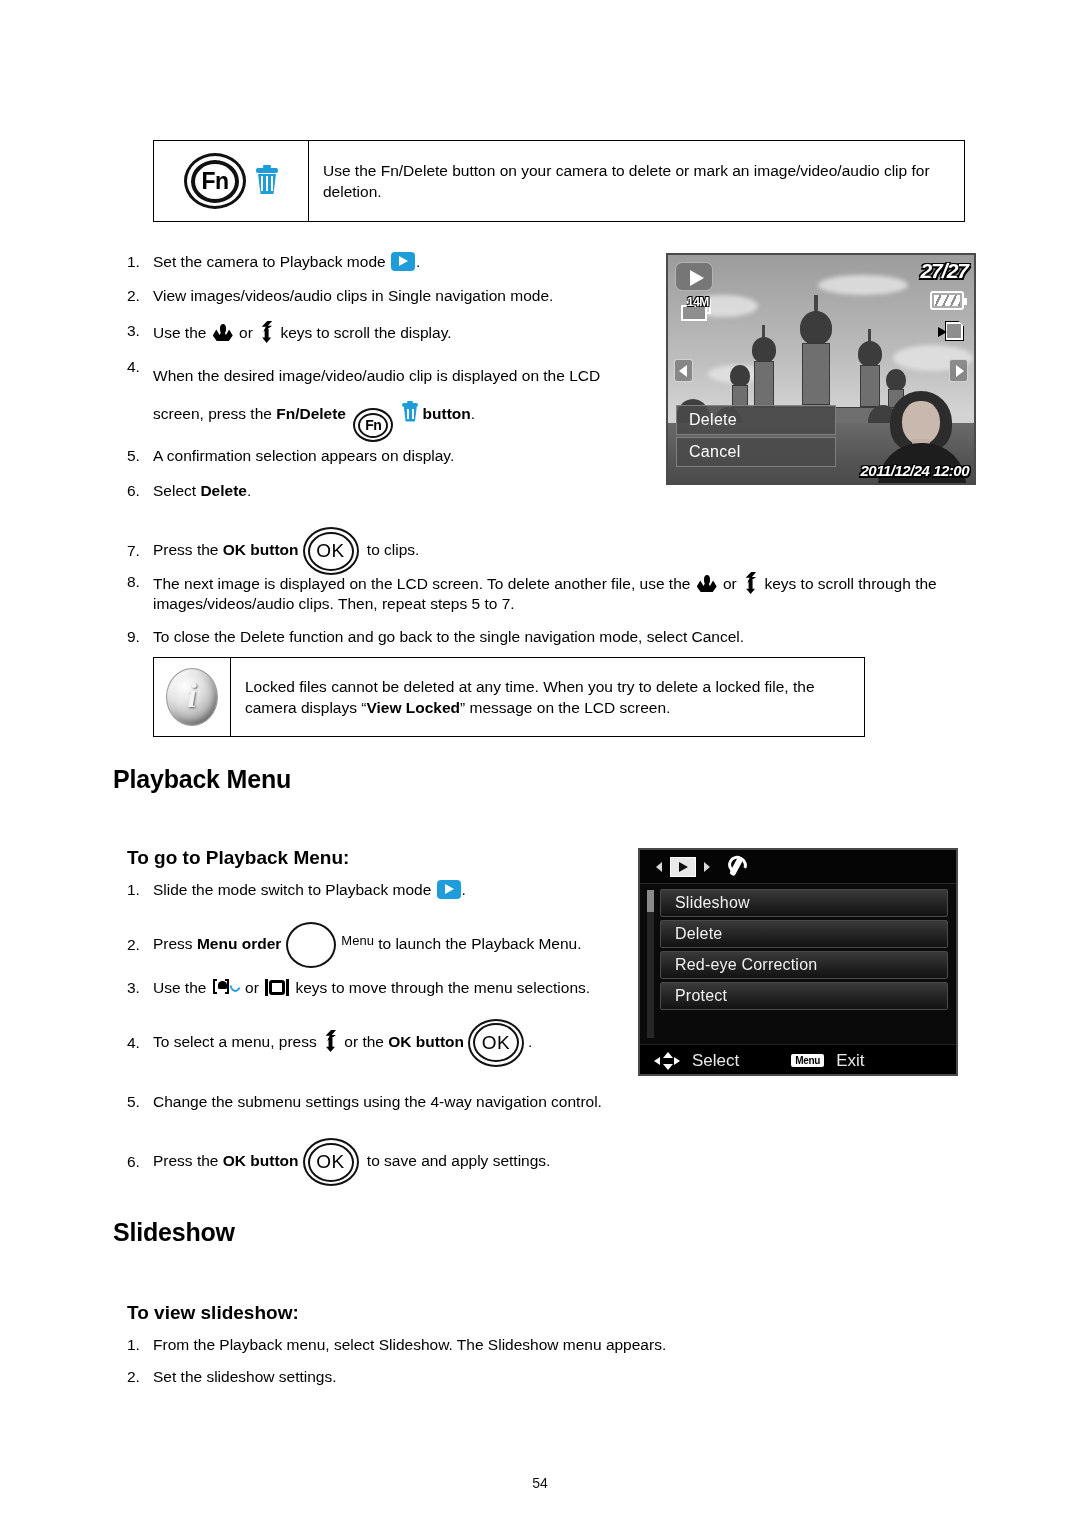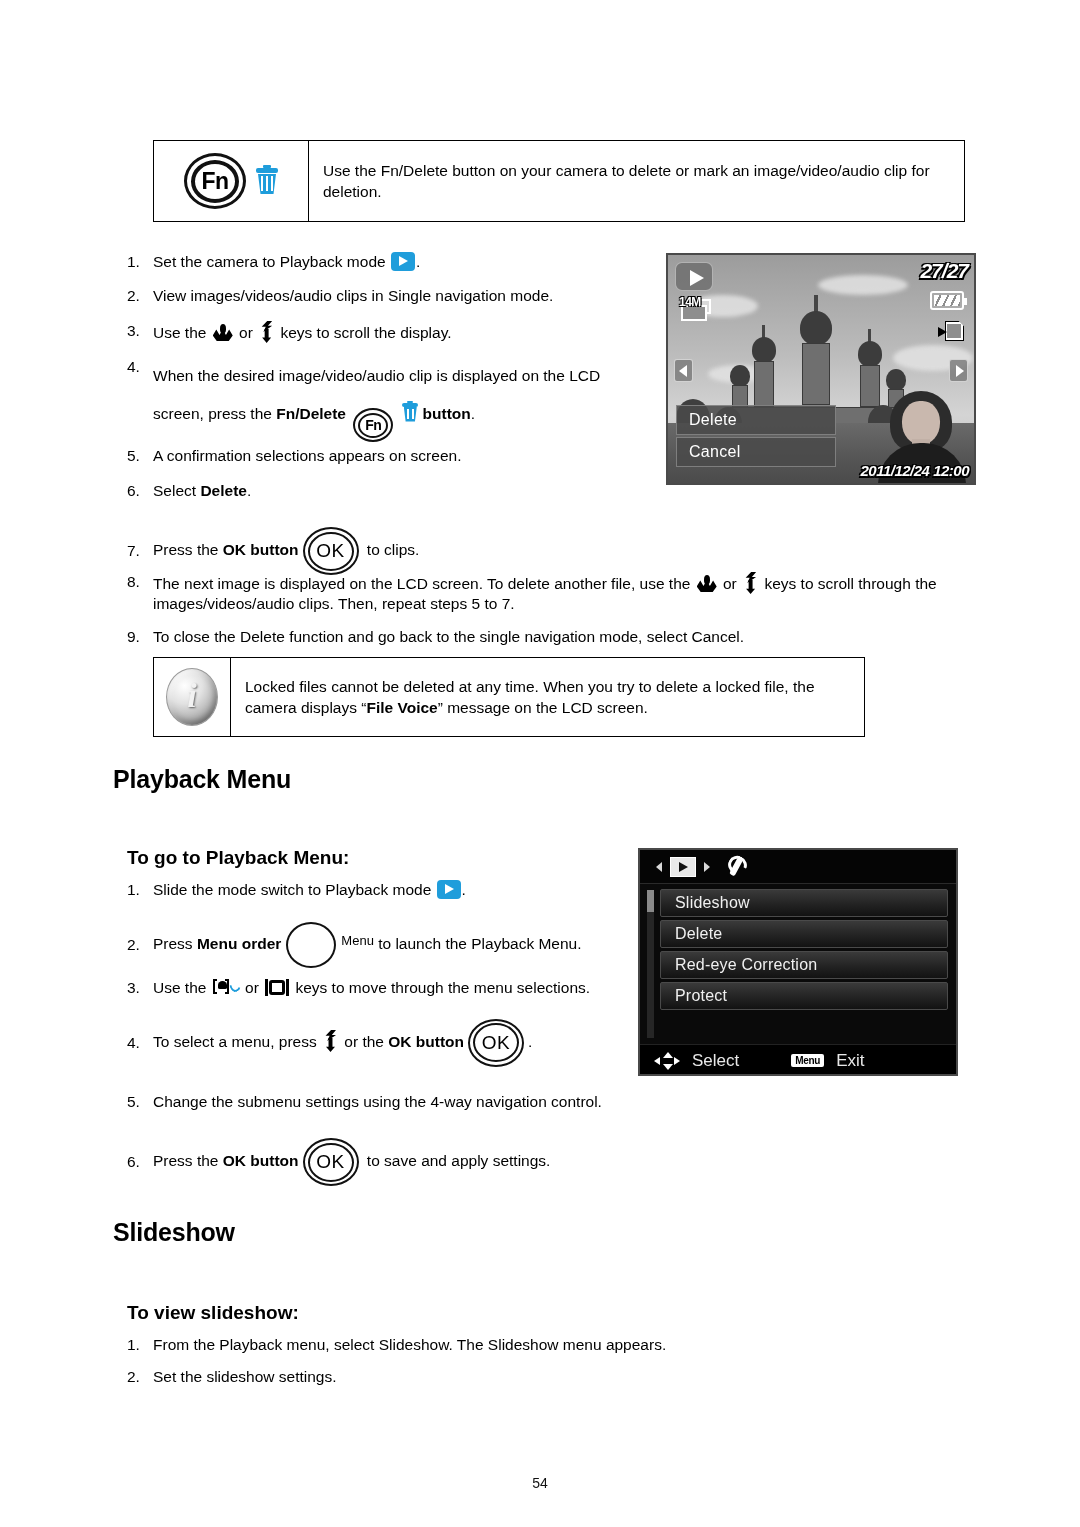--- a/index.html
+++ b/index.html
@@ -262,21 +262,21 @@
     left:7px; top:7px; width:38px; height:29px;
     background: rgba(110,110,110,.85); border-radius:7px;
     border:1px solid rgba(220,220,220,.6);
   }
   .osd-play::after{
     content:""; position:absolute; left:14px; top:7px;
     border-left:14px solid #fff; border-top:8px solid transparent; border-bottom:8px solid transparent;
   }
   .osd-res { left:7px; top:40px; width:42px; height:26px; }
   .osd-res .lbl {
-    position:absolute; left:4px; top:0; font-size:12px; font-weight:bold; color:#fff;
+    position:absolute; left:12px; top:0; font-size:12px; font-weight:bold; color:#fff;
     text-shadow:-1px -1px 0 #000,1px -1px 0 #000,-1px 1px 0 #000,1px 1px 0 #000;
     letter-spacing:-0.5px;
   }
   .osd-res .r1{position:absolute;left:12px;top:4px;width:24px;height:15px;border:2px solid #fff;}
   .osd-res .r2{position:absolute;left:6px;top:10px;width:26px;height:16px;border:2px solid #fff;background:#8e8e8e;}
   .osd-count {
     right:6px; top:4px; font-size:21px; font-weight:bold; font-style:italic;
     color:#fff;
     text-shadow:-1.5px -1.5px 0 #000,1.5px -1.5px 0 #000,-1.5px 1.5px 0 #000,1.5px 1.5px 0 #000;
     letter-spacing:-1px;
@@ -414,21 +414,21 @@
     <div class="oitem" style="margin-bottom:4px;">
       <span class="onum">4.</span>
       <span class="otext" style="line-height:2.4;"><span style="line-height:1.4;text-align:center;">When the desired image/video/audio clip is displayed on the LCD screen, press the </span><b>Fn/Delete</b>
         <span class="fn-btn small" style="display:inline-flex;vertical-align:-11px;margin:0 3px;">
             <span>Fn</span>
           </span><span class="trash tiny"><span class="lid"></span><span class="body"></span></span>
         <b>button</b><span>.</span></span>
     </div>
     <div class="oitem" style="margin-bottom:14px;">
       <span class="onum">5.</span>
-      <span class="otext">A confirmation selections appears on screen.</span>
+      <span class="otext">A confirmation selection appears on display.</span>
     </div>
     <div class="oitem">
       <span class="onum">6.</span>
       <span class="otext"><span>Select </span><b>Delete</b><span>.</span></span>
     </div>
   </div>
 
   <div class="olist" style="left:127px; top:527px; width:520px;">
     <div class="oitem" style="align-items:center;">
       <span class="onum">7.</span>
@@ -506,21 +506,21 @@
     </div>
   </div>
 
   <div class="note-box" style="left:153px; top:657px; width:712px; height:80px;">
     <div class="note-icon-cell" style="width:77px;">
       <div class="info-sphere">
           <span>i</span>
         </div>
     </div>
     <div class="note-text-cell">
-      <span><span>Locked files cannot be deleted at any time. When you try to delete a locked file, the camera displays “</span><b>File Voice</b><span>” message on the LCD screen.</span></span>
+      <span><span>Locked files cannot be deleted at any time. When you try to delete a locked file, the camera displays “</span><b>View Locked</b><span>” message on the LCD screen.</span></span>
     </div>
   </div>
 
   <h1 class="section-title" style="left:113px; top:765px;">Playback Menu</h1>
   <h2 class="sub-title" style="left:127px; top:847px;">To go to Playback Menu:</h2>
 
   <div class="olist" style="left:127px; top:880px; width:505px;">
     <div class="oitem" style="margin-bottom:22px;">
       <span class="onum">1.</span>
       <span class="otext"><span>Slide the mode switch to Playback mode </span><span class="ico-play-blue"></span><span>.</span></span>

